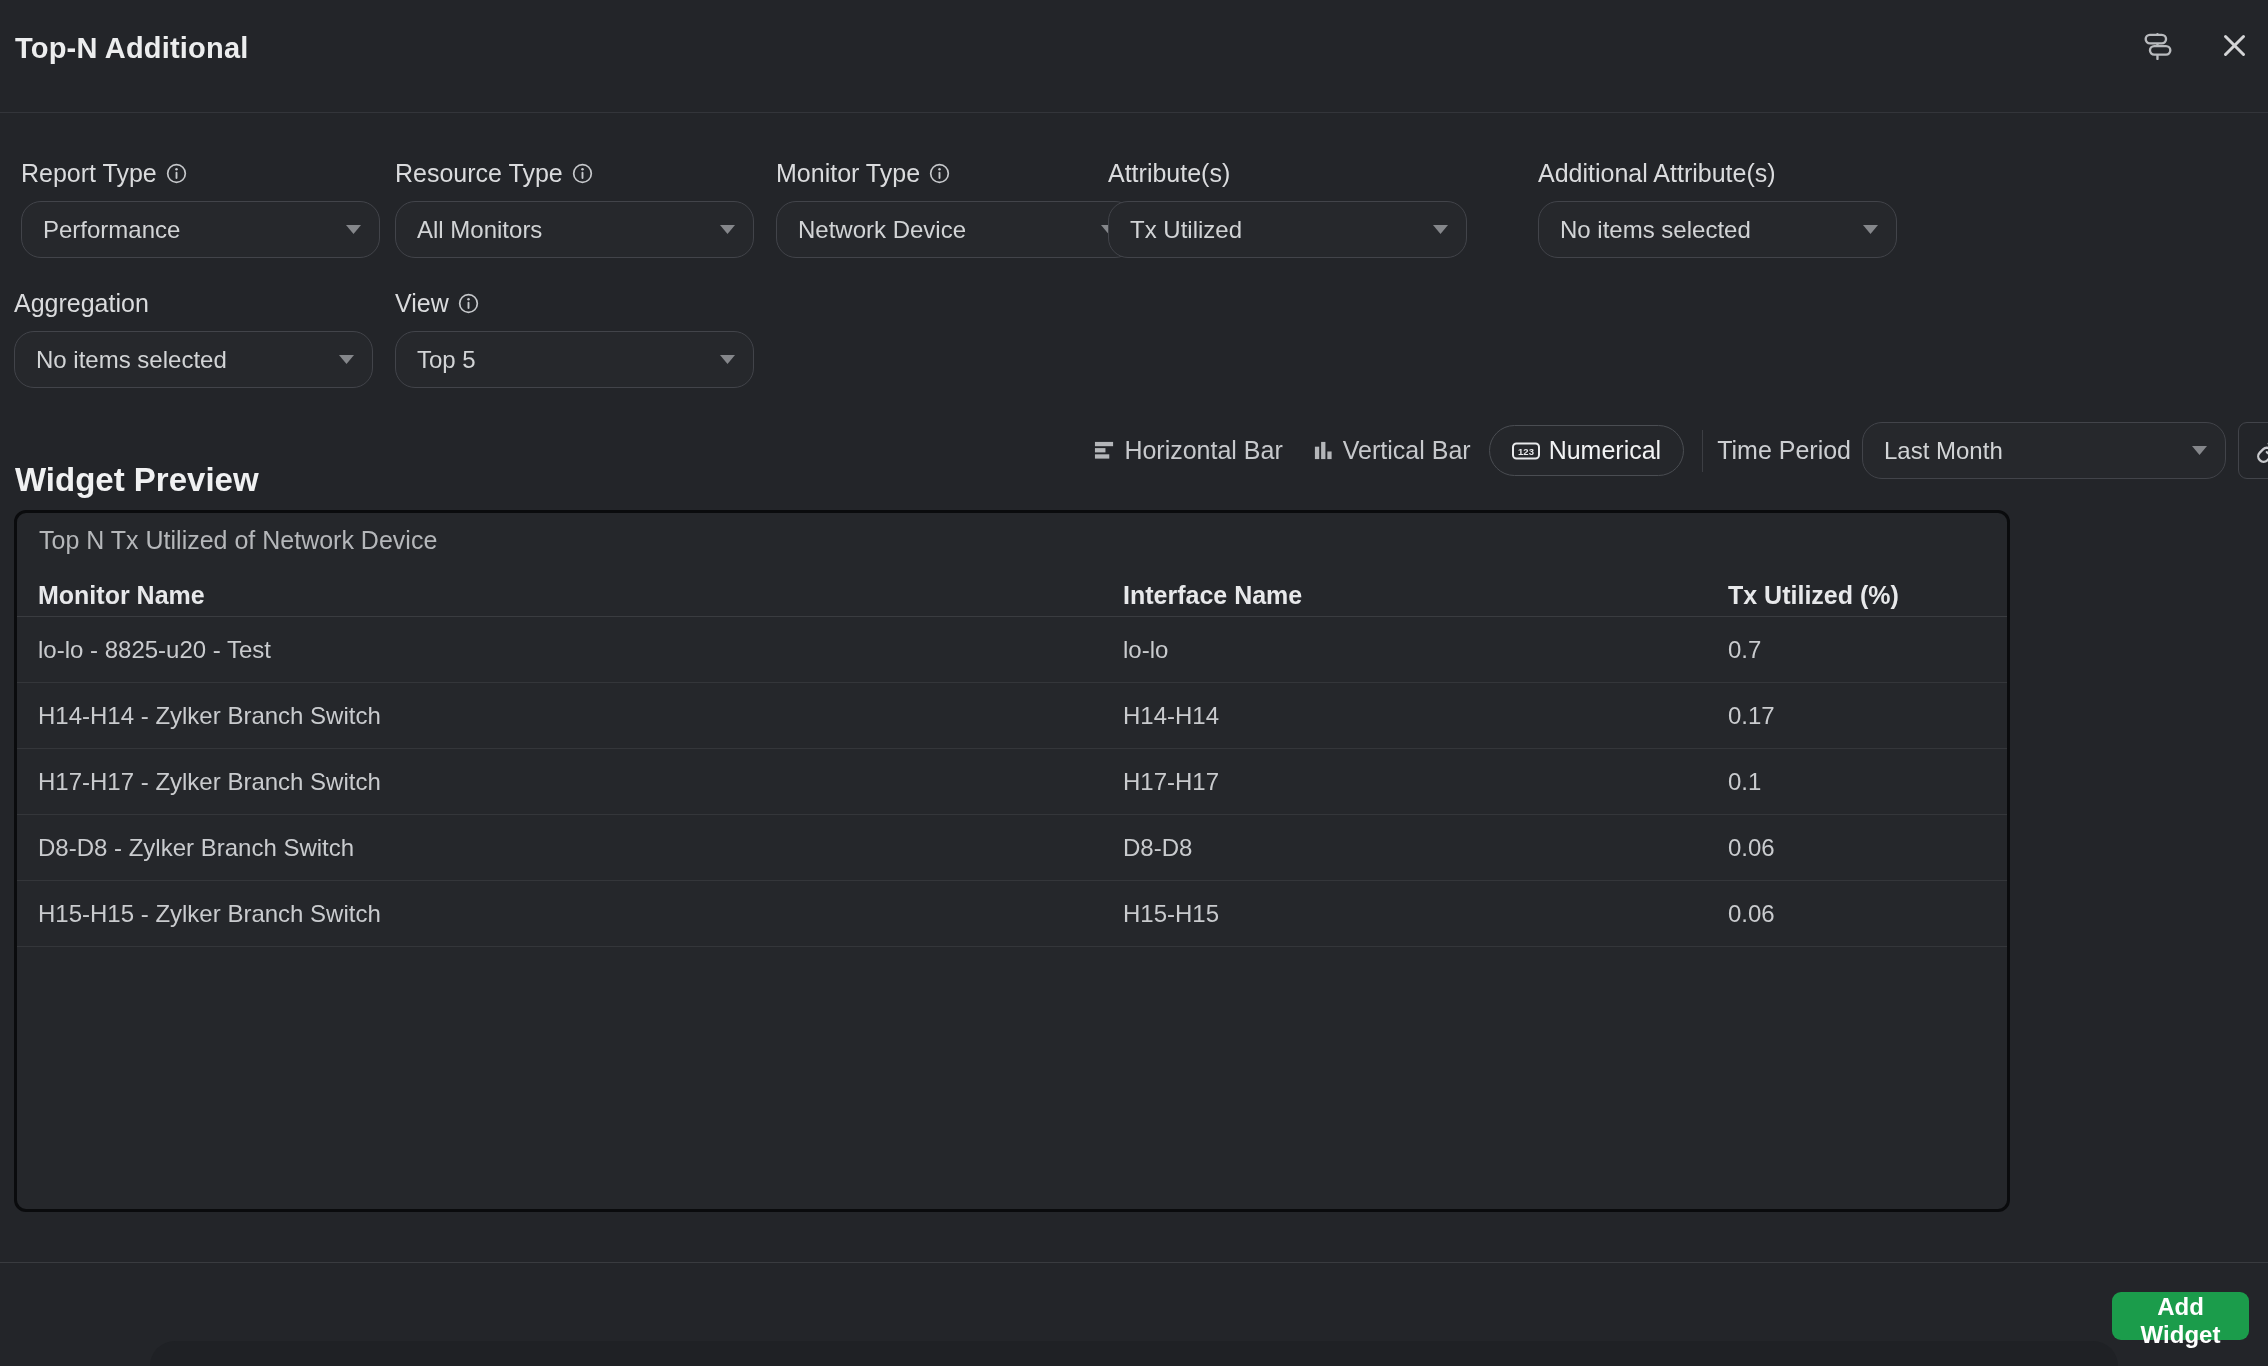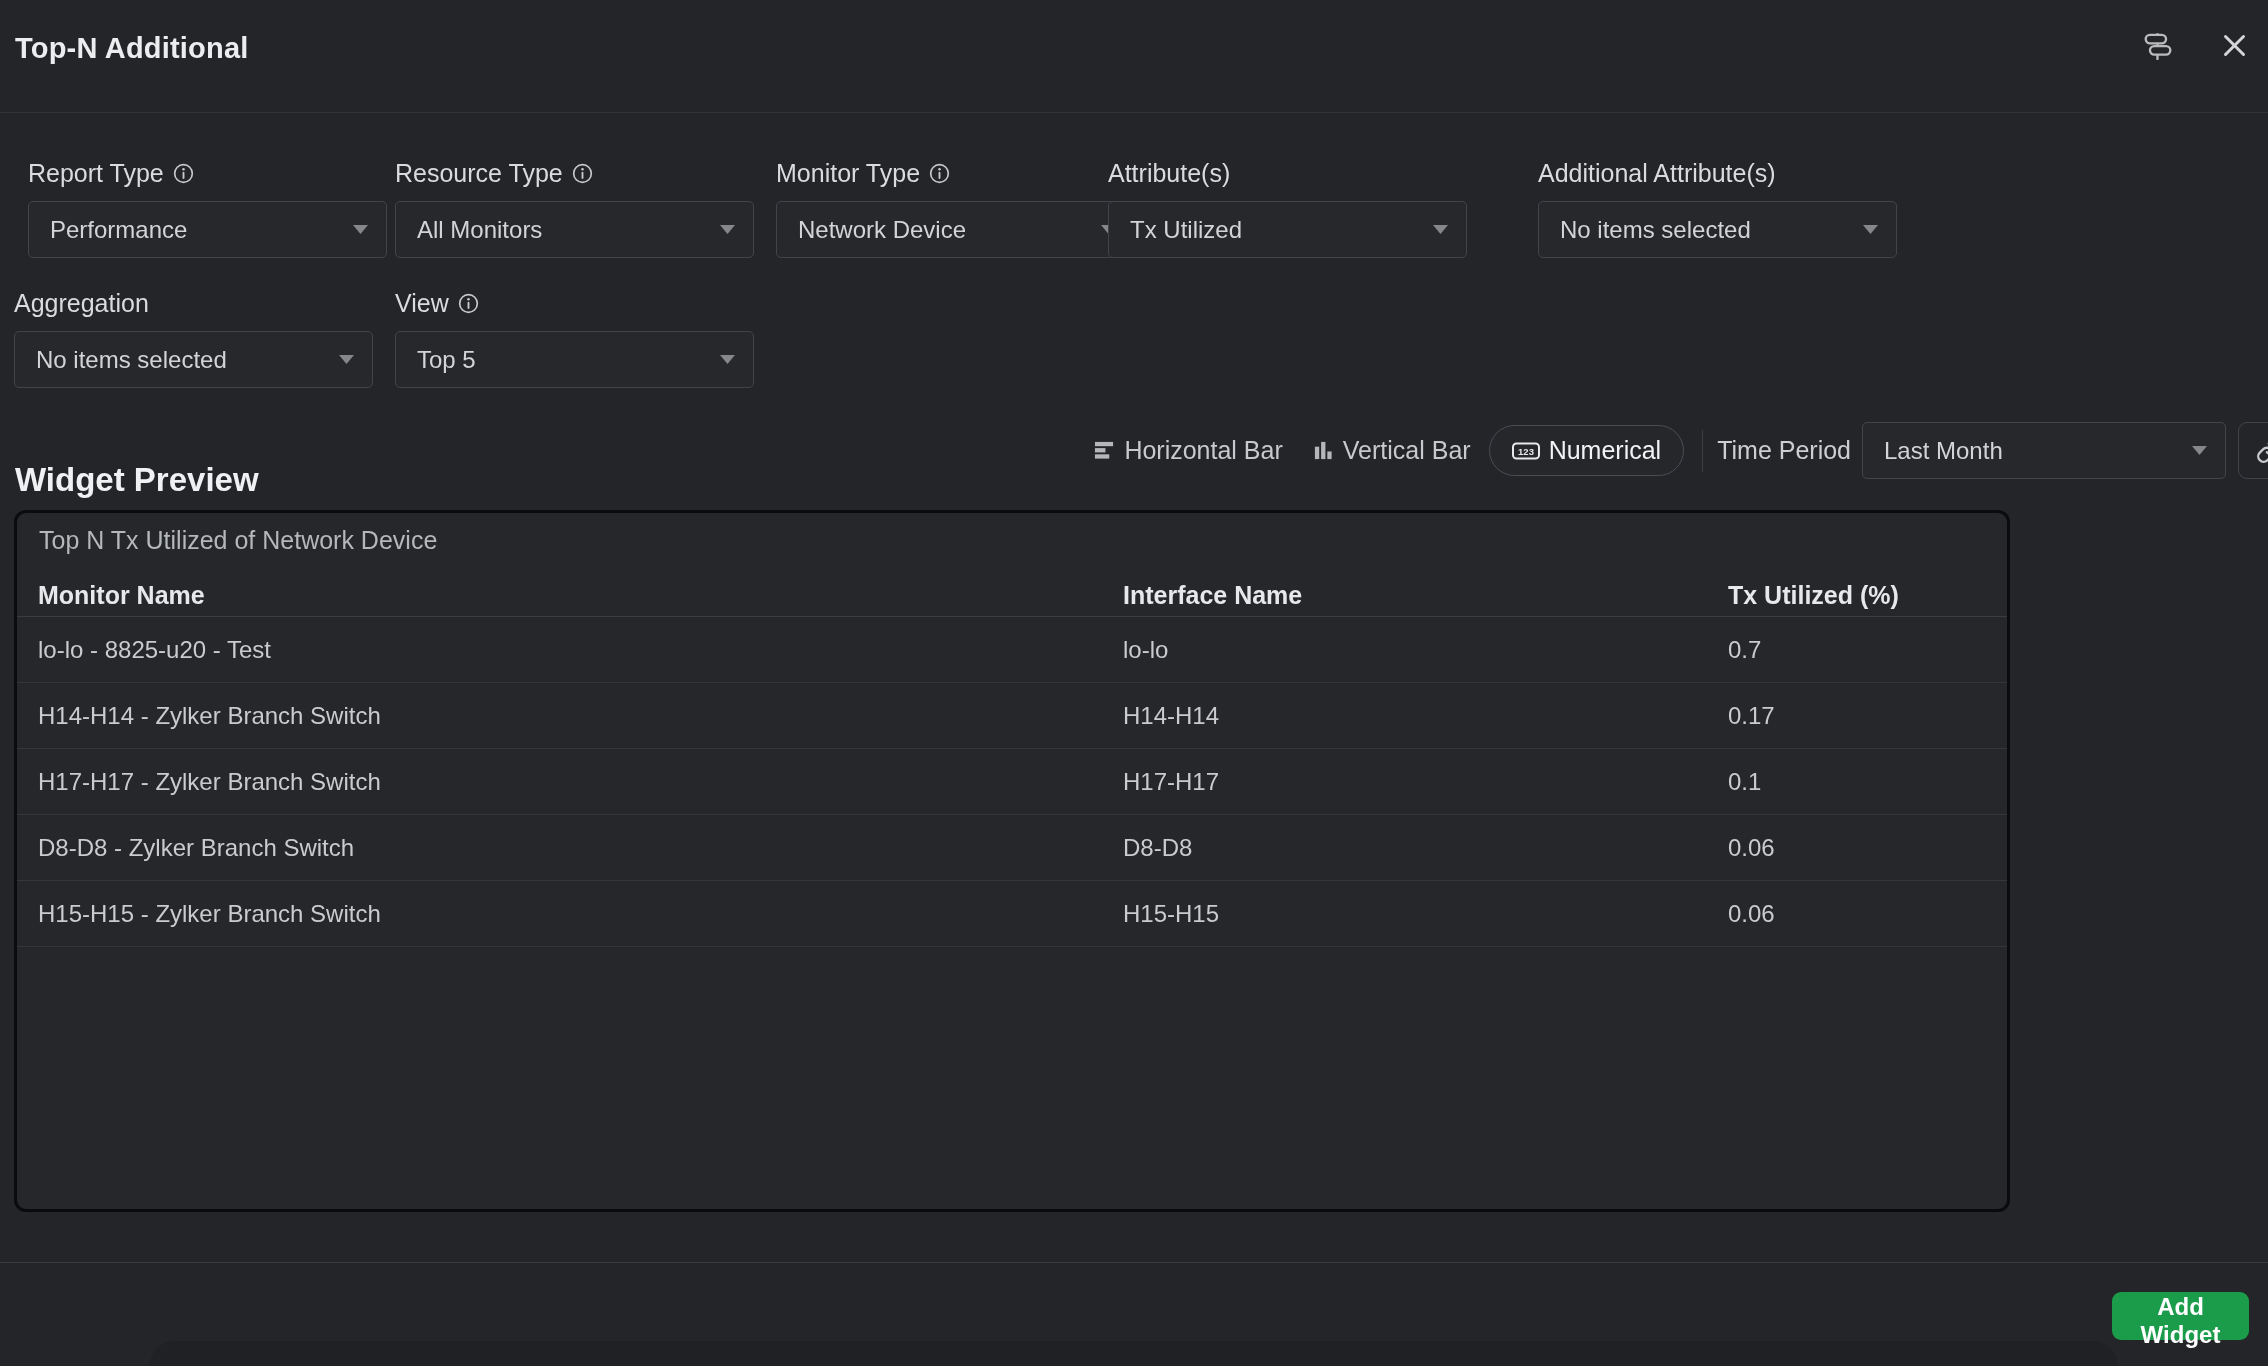--- a/index.html
+++ b/index.html
@@ -11,21 +11,21 @@
   }
   
   .header{position:absolute;left:0;top:0;width:100%;height:112px;border-bottom:1px solid #33353a;}
   .win-title{position:absolute;left:15px;top:32px;font-size:29px;font-weight:700;color:#ecedee;letter-spacing:.2px;}
   .hdr-icons{position:absolute;right:20px;top:30px;display:flex;align-items:center;gap:48px;}
   .icon-btn{background:none;border:none;padding:0;cursor:pointer;display:flex;align-items:center;justify-content:center;}
   
   .field{position:absolute;width:359px;}
   .field-label{display:flex;align-items:center;gap:9px;font-size:25px;color:#dadbdd;height:30px;}
   .dropdown{
-    margin-top:13px;height:57px;box-sizing:border-box;border:1px solid #42444a;border-radius:5px;
+    margin-top:13px;height:57px;box-sizing:border-box;border:1px solid #42444a;border-radius:20px;
     background:#26282c;display:flex;align-items:center;justify-content:space-between;
     padding:0 18px 0 21px;cursor:pointer;
   }
   .dropdown .val{font-size:24px;color:#d2d4d6;white-space:nowrap;overflow:hidden;}
   
   .section-title{position:absolute;left:15px;top:437px;font-size:33px;font-weight:700;color:#f0f1f2;margin-top:24px;}
   .toolbar{position:absolute;top:422px;right:-32px;height:57px;display:flex;align-items:center;}
   .view-toggle{display:flex;align-items:center;gap:9px;background:none;border:none;padding:0;cursor:pointer;
     font-family:inherit;font-size:25px;color:#c7c9cc;}
   .view-toggle.vt2{margin-left:30px;text-align:center;}
@@ -80,21 +80,21 @@
         <span>
           <svg width="27" height="27" viewBox="0 0 24 24">
             <line x1="4" y1="4" x2="20" y2="20" stroke="#d4d5d7" stroke-width="2.6" stroke-linecap="round"></line>
             <line x1="20" y1="4" x2="4" y2="20" stroke="#d4d5d7" stroke-width="2.6" stroke-linecap="round"></line>
           </svg>
         </span>
       </button>
     </div>
   </div>
 
-  <div class="field" style="left:28px;top:158px;">
+  <div class="field" style="left:21px;top:158px;">
     <div class="field-label">
       <span>Report Type</span>
       <span>
         <svg width="21" height="21" viewBox="0 0 20 20">
             <circle cx="10" cy="10" r="8.4" fill="none" stroke="#c6c8cb" stroke-width="1.6"></circle>
             <line x1="10" y1="9.2" x2="10" y2="14.4" stroke="#c6c8cb" stroke-width="1.8" stroke-linecap="round"></line>
             <circle cx="10" cy="5.9" r="1.2" fill="#c6c8cb"></circle>
           </svg>
       </span>
     </div>

